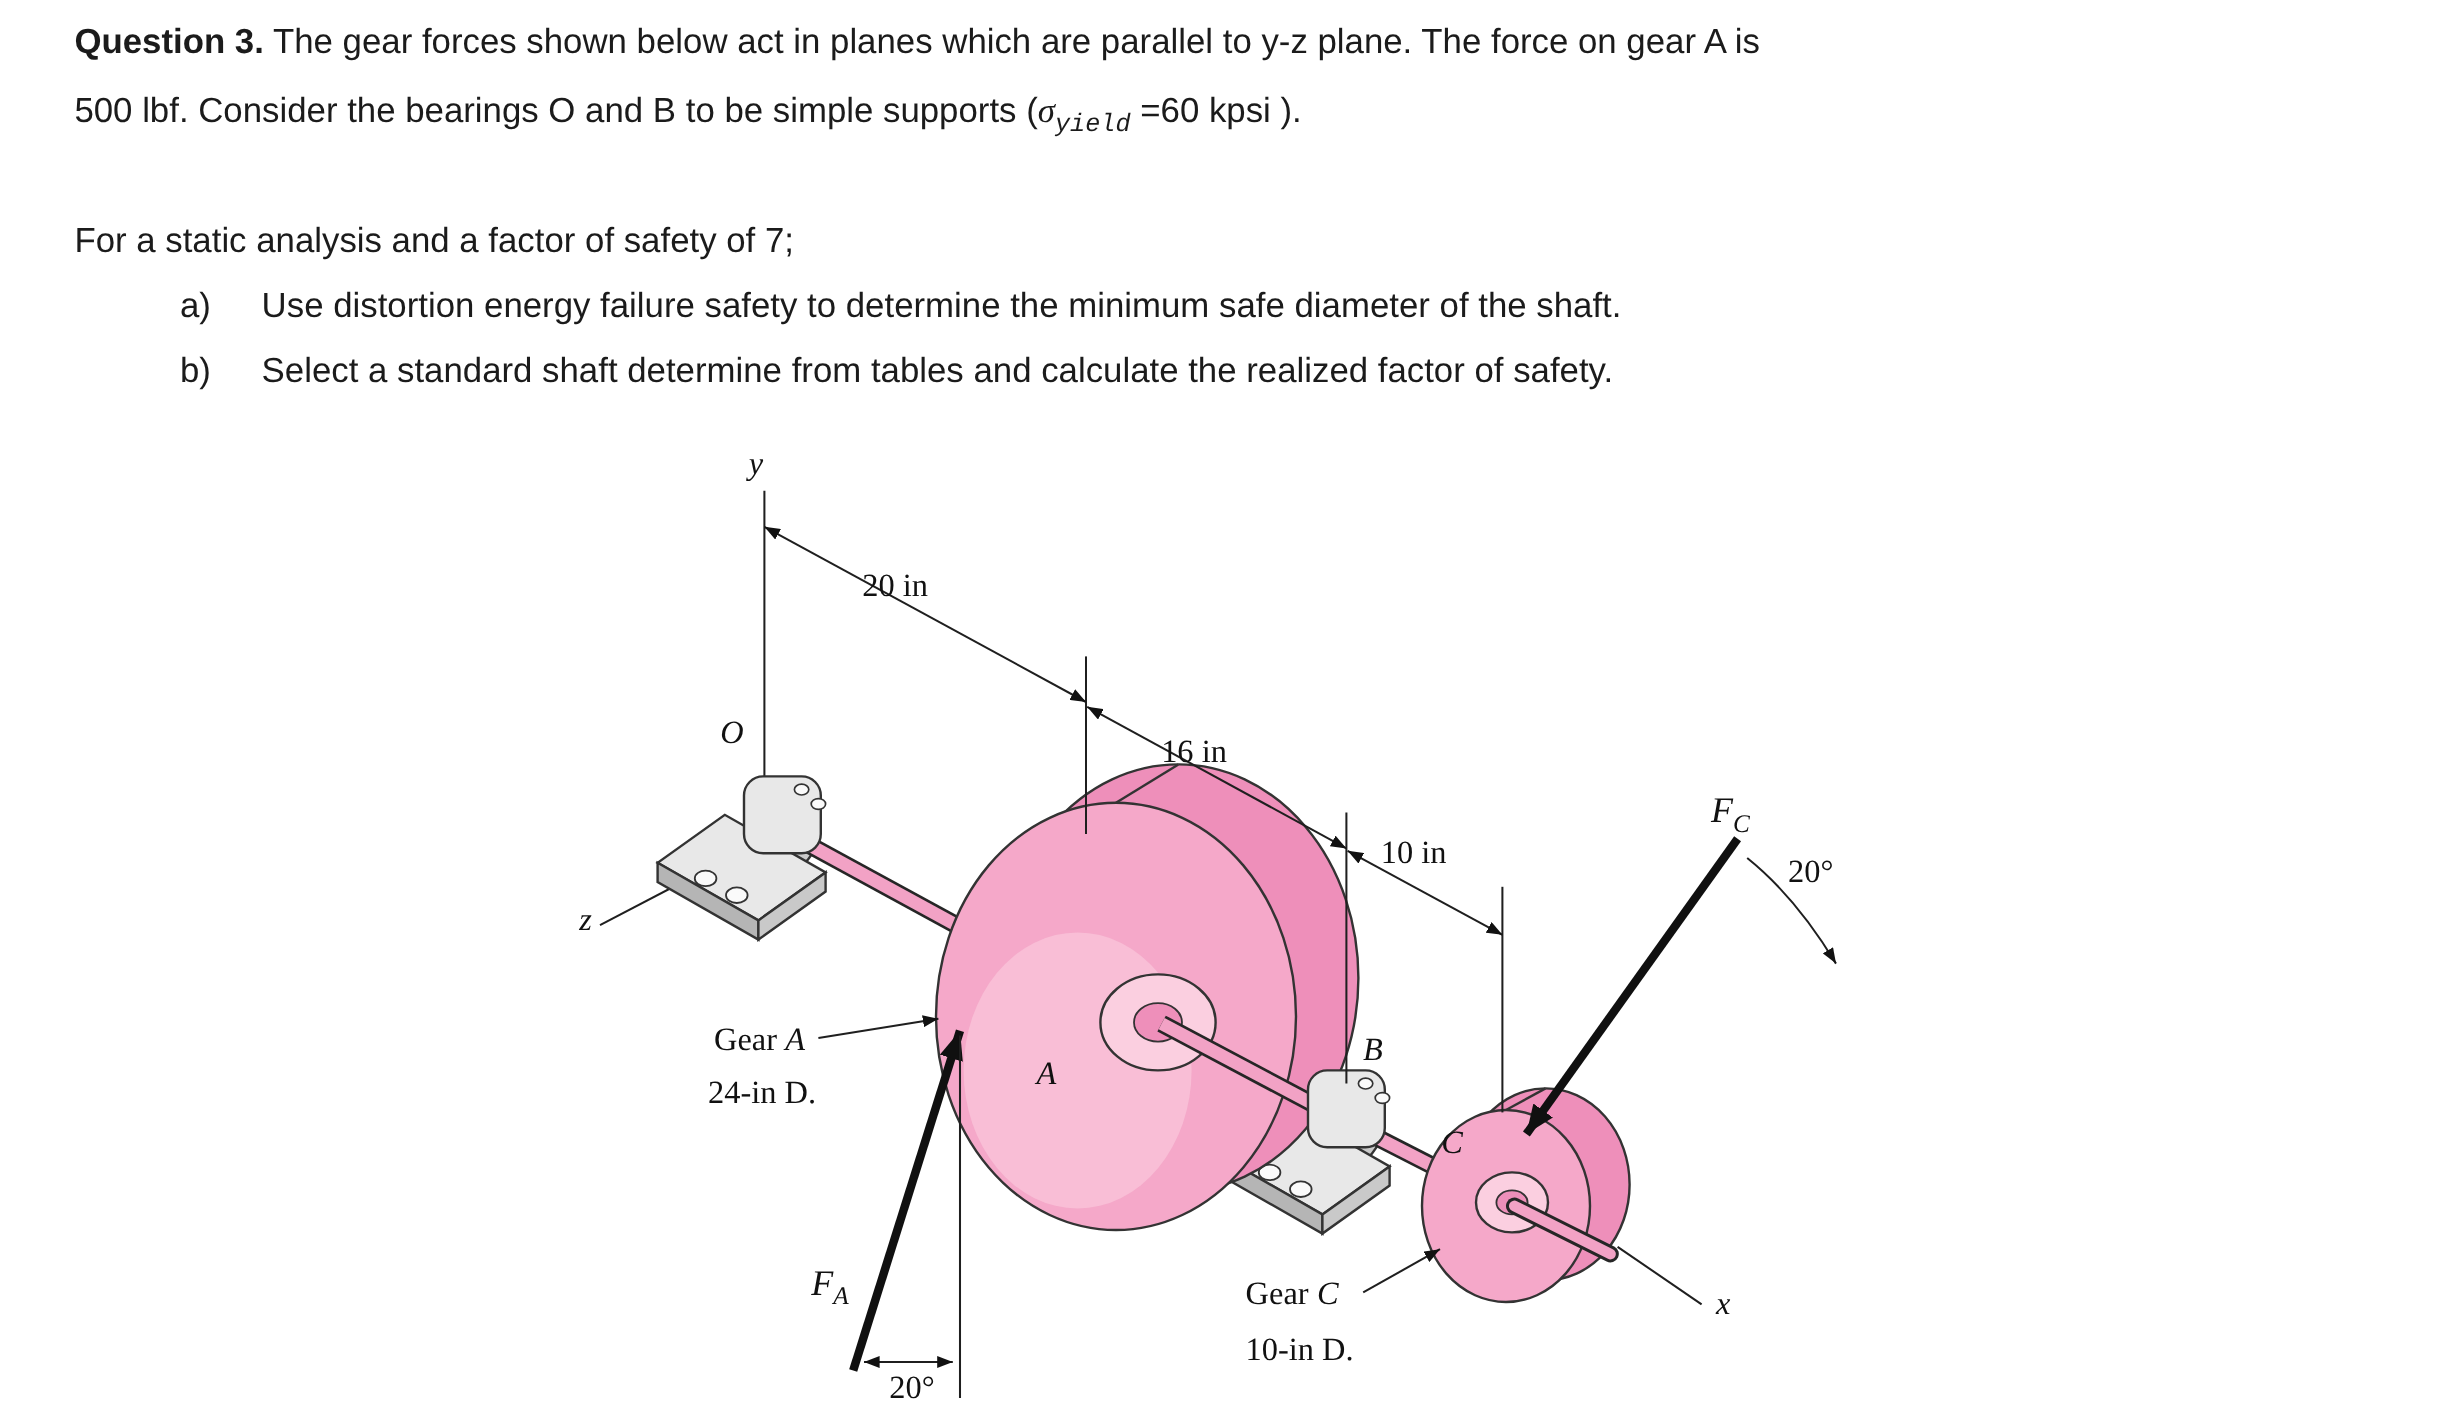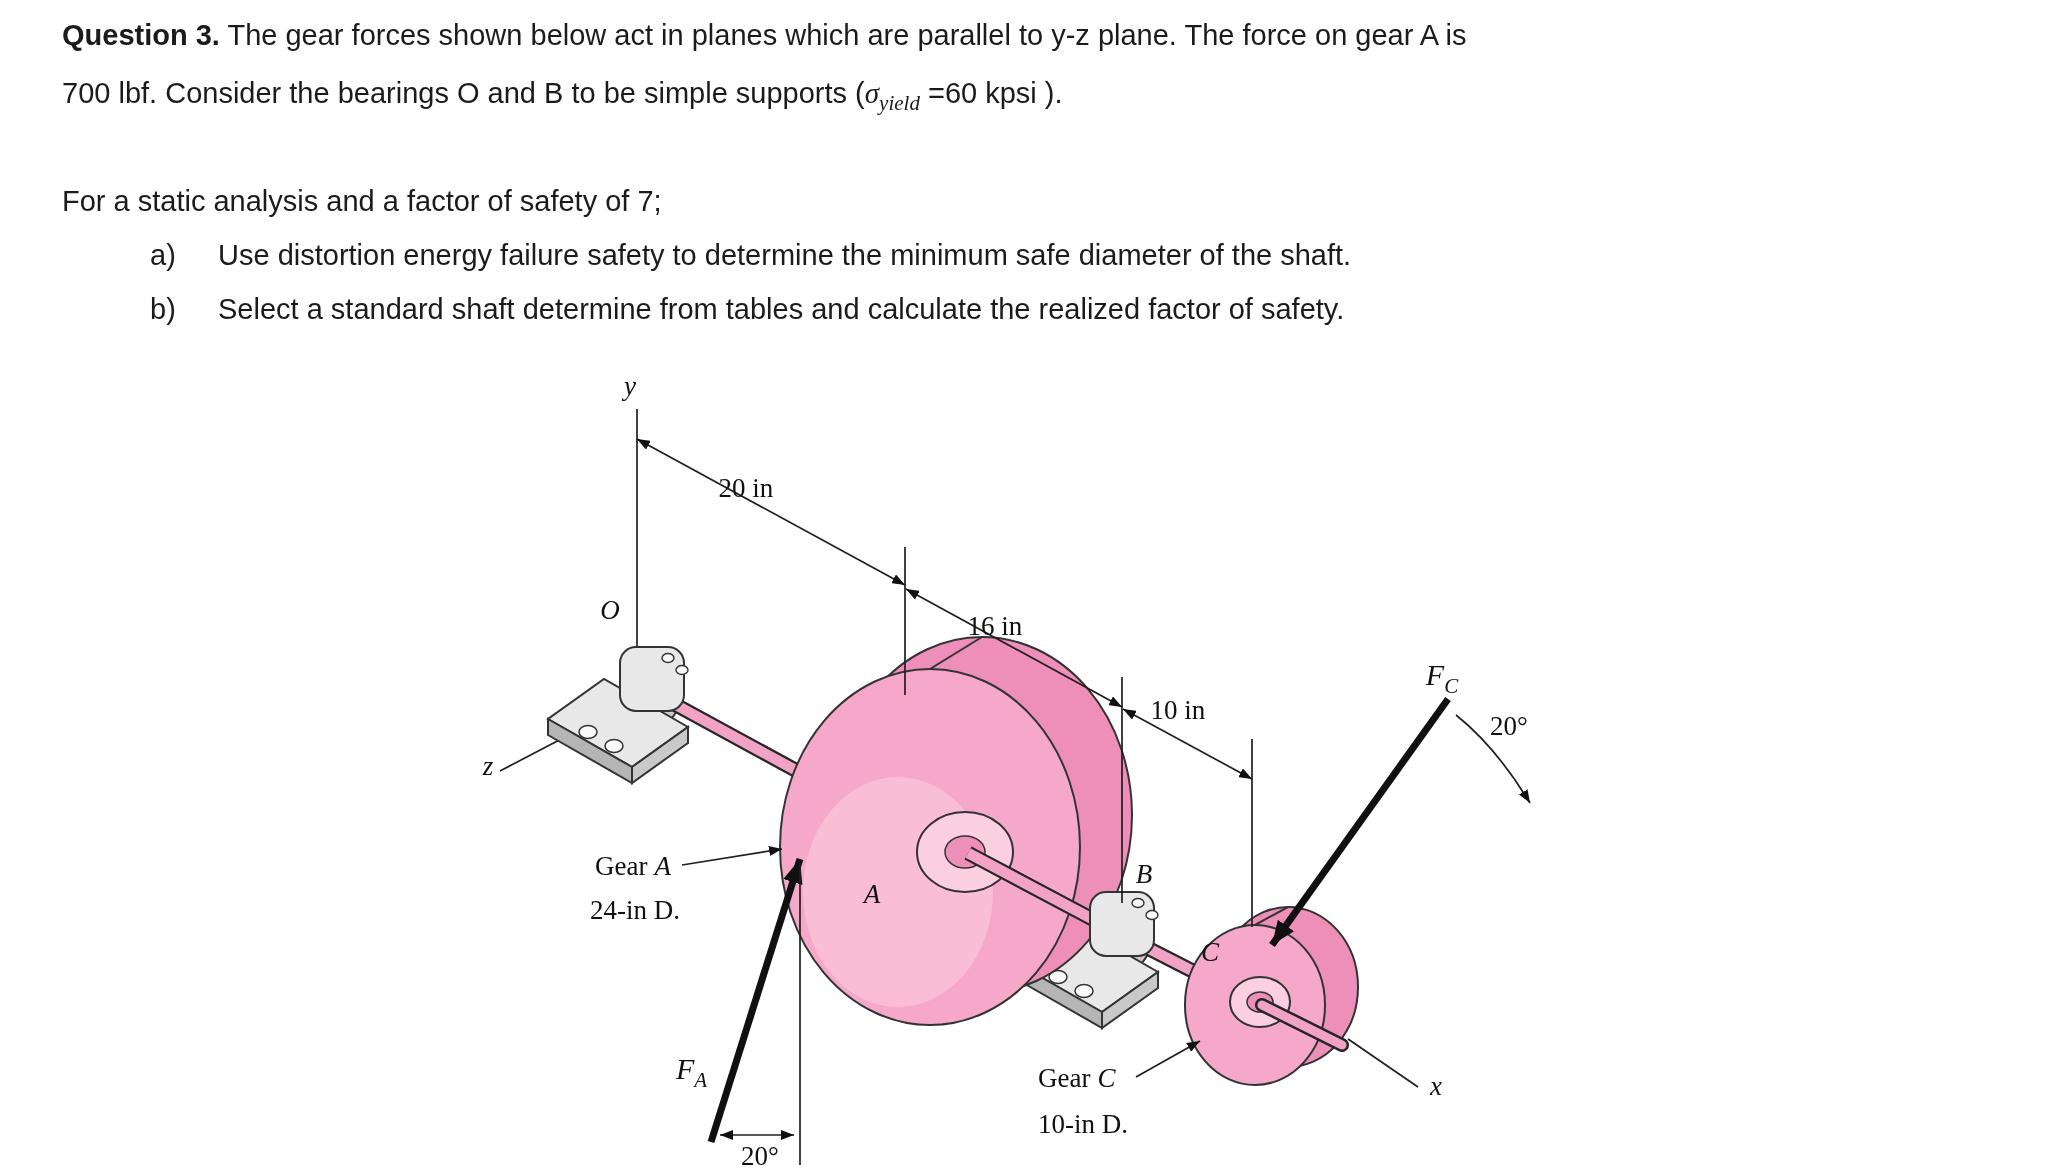--- a/index.html
+++ b/index.html
@@ -3,42 +3,42 @@
 <meta charset="utf-8">
 <style>
   html,body{margin:0;padding:0;}
   body{
     width:2046px;height:1172px;position:relative;background:#ffffff;
     font-family:"Liberation Sans",sans-serif;color:#1b1b1b;overflow:hidden;
   }
   .line{position:absolute;left:26px;font-size:29px;white-space:nowrap;margin-left:36px;}
   .b{font-weight:bold;}
   .sig{font-family:"Liberation Serif",serif;font-style:italic;}
-  sub.sigsub{font-family:Liberation Serif, serif;font-style:italic;font-size:21px;}
+  sub.sigsub{font-family:Liberation Mono, monospace;font-style:italic;font-size:21px;}
   .marker{display:inline-block;margin-left:88px;width:68px;}
   #fig{position:absolute;left:430px;top:347px;}
   
   .thin{stroke:#1f1f1f;stroke-width:1.7;fill:none;}
   .edge{stroke:#333;stroke-width:2;}
   .force{stroke:#101010;stroke-width:7;fill:none;}
   .shaft-out{stroke:#262626;stroke-width:15;fill:none;}
   .shaft-in{stroke-width:10.5;fill:none;}
   .ft{font-family:"Liberation Serif",serif;font-size:27px;fill:#111;}
   .it{font-style:italic;}
   .flbl{font-size:30px;}
   .fsub{font-size:21px;}
 </style>
 </head>
 <body>
 
 <div class="line" style="top:19px">
   <span class="b">Question 3.</span><span> The gear forces shown below act in planes which are parallel to y-z plane. The force on gear A is</span>
 </div>
 <div class="line" style="top:77px">
-  <span>700 lbf. Consider the bearings O and B to be simple supports (</span><span class="sig">σ</span><sub class="sigsub">yield</sub><span> =60 kpsi ).</span>
+  <span>500 lbf. Consider the bearings O and B to be simple supports (</span><span class="sig">σ</span><sub class="sigsub">yield</sub><span> =60 kpsi ).</span>
 </div>
 <div class="line" style="top:185px">For a static analysis and a factor of safety of 7;</div>
 <div class="line" style="top:239px">
   <span class="marker">a)</span><span>Use distortion energy failure safety to determine the minimum safe diameter of the shaft.</span>
 </div>
 <div class="line" style="top:293px">
   <span class="marker">b)</span><span>Select a standard shaft determine from tables and calculate the realized factor of safety.</span>
 </div>
 
 <svg id="fig" width="1250" height="825" viewBox="0 0 1250 825">

